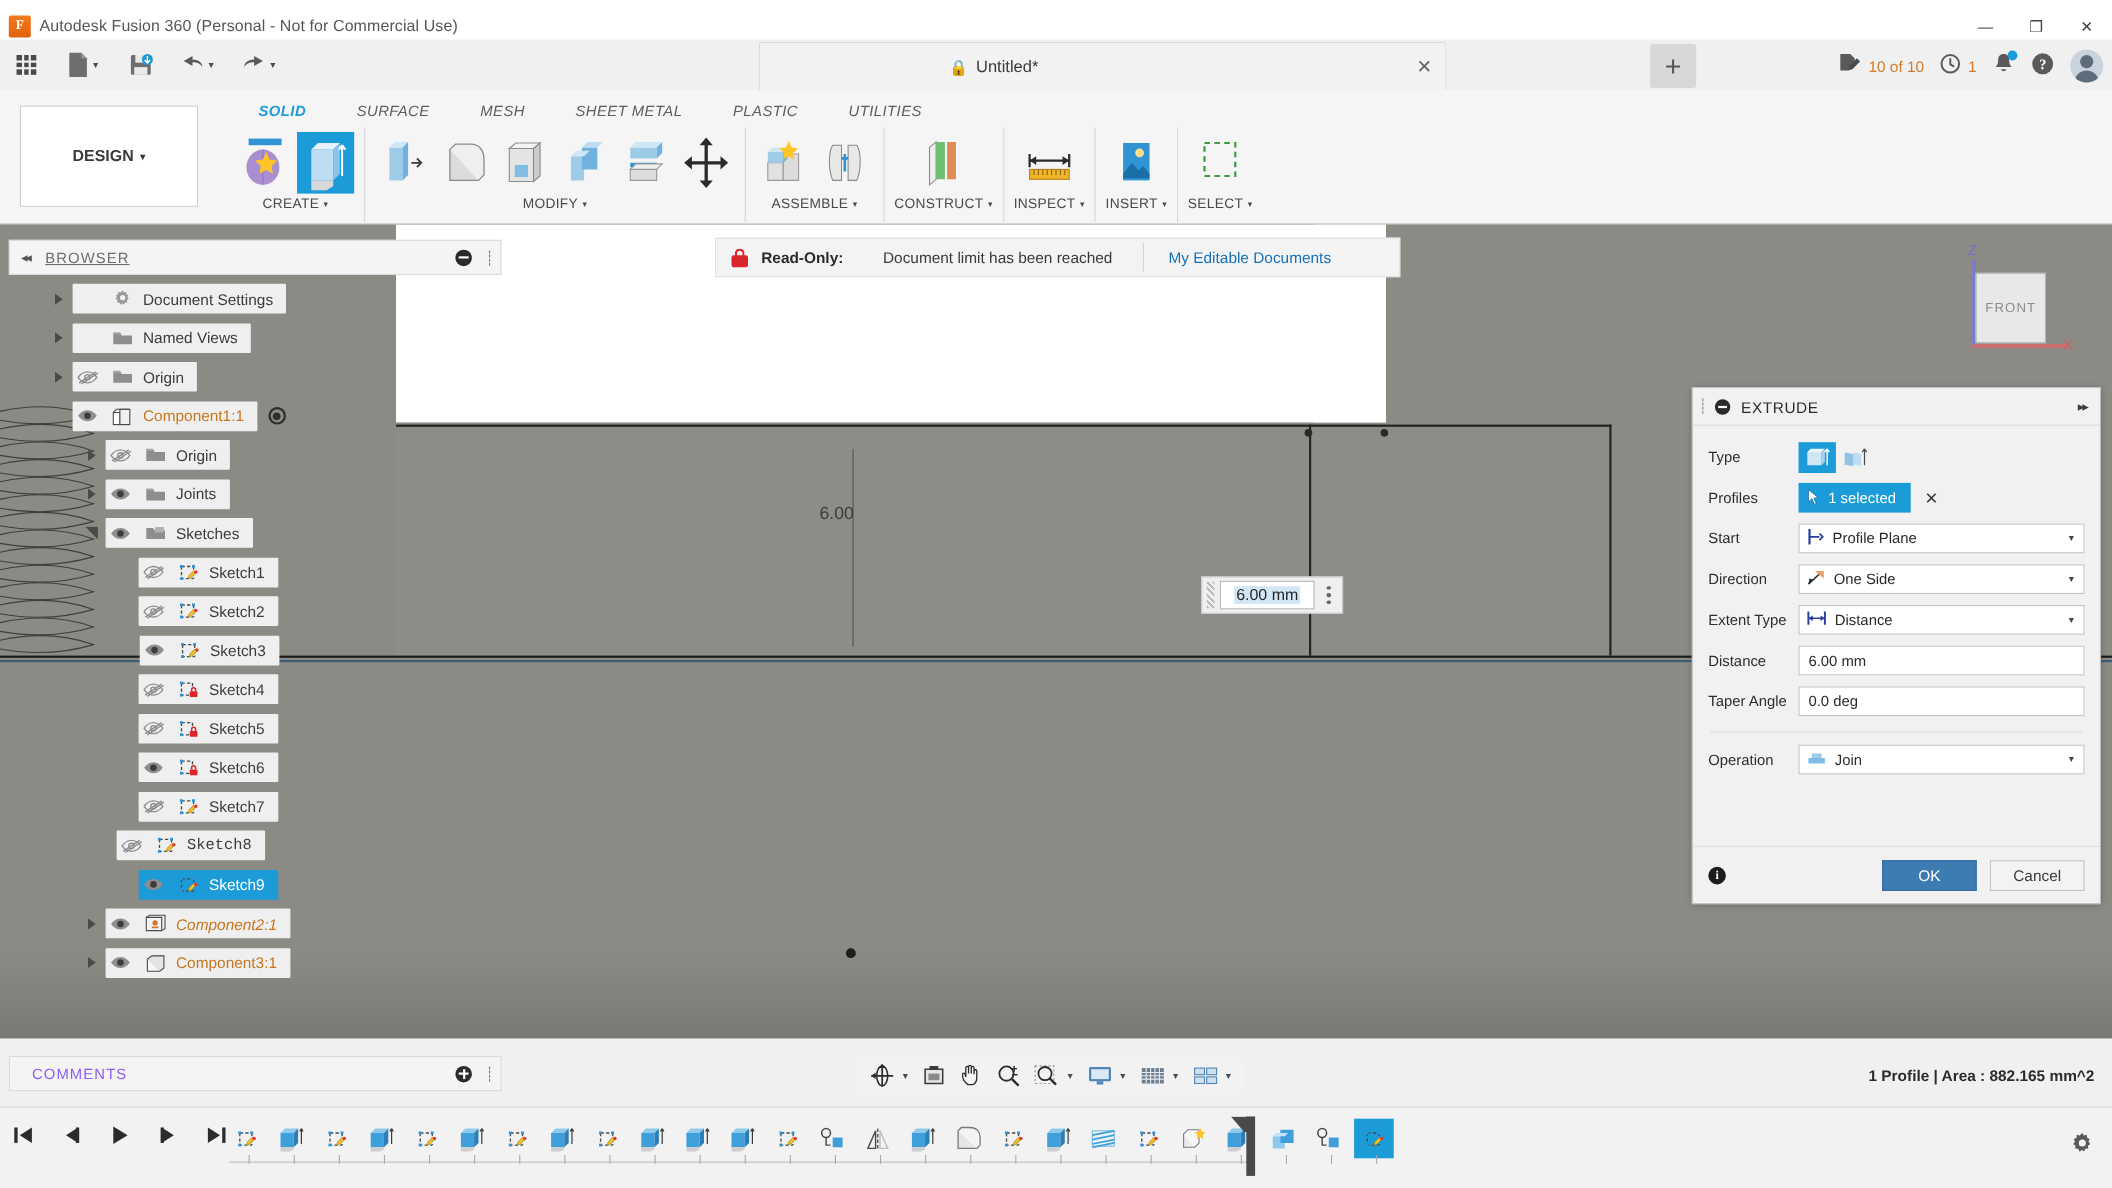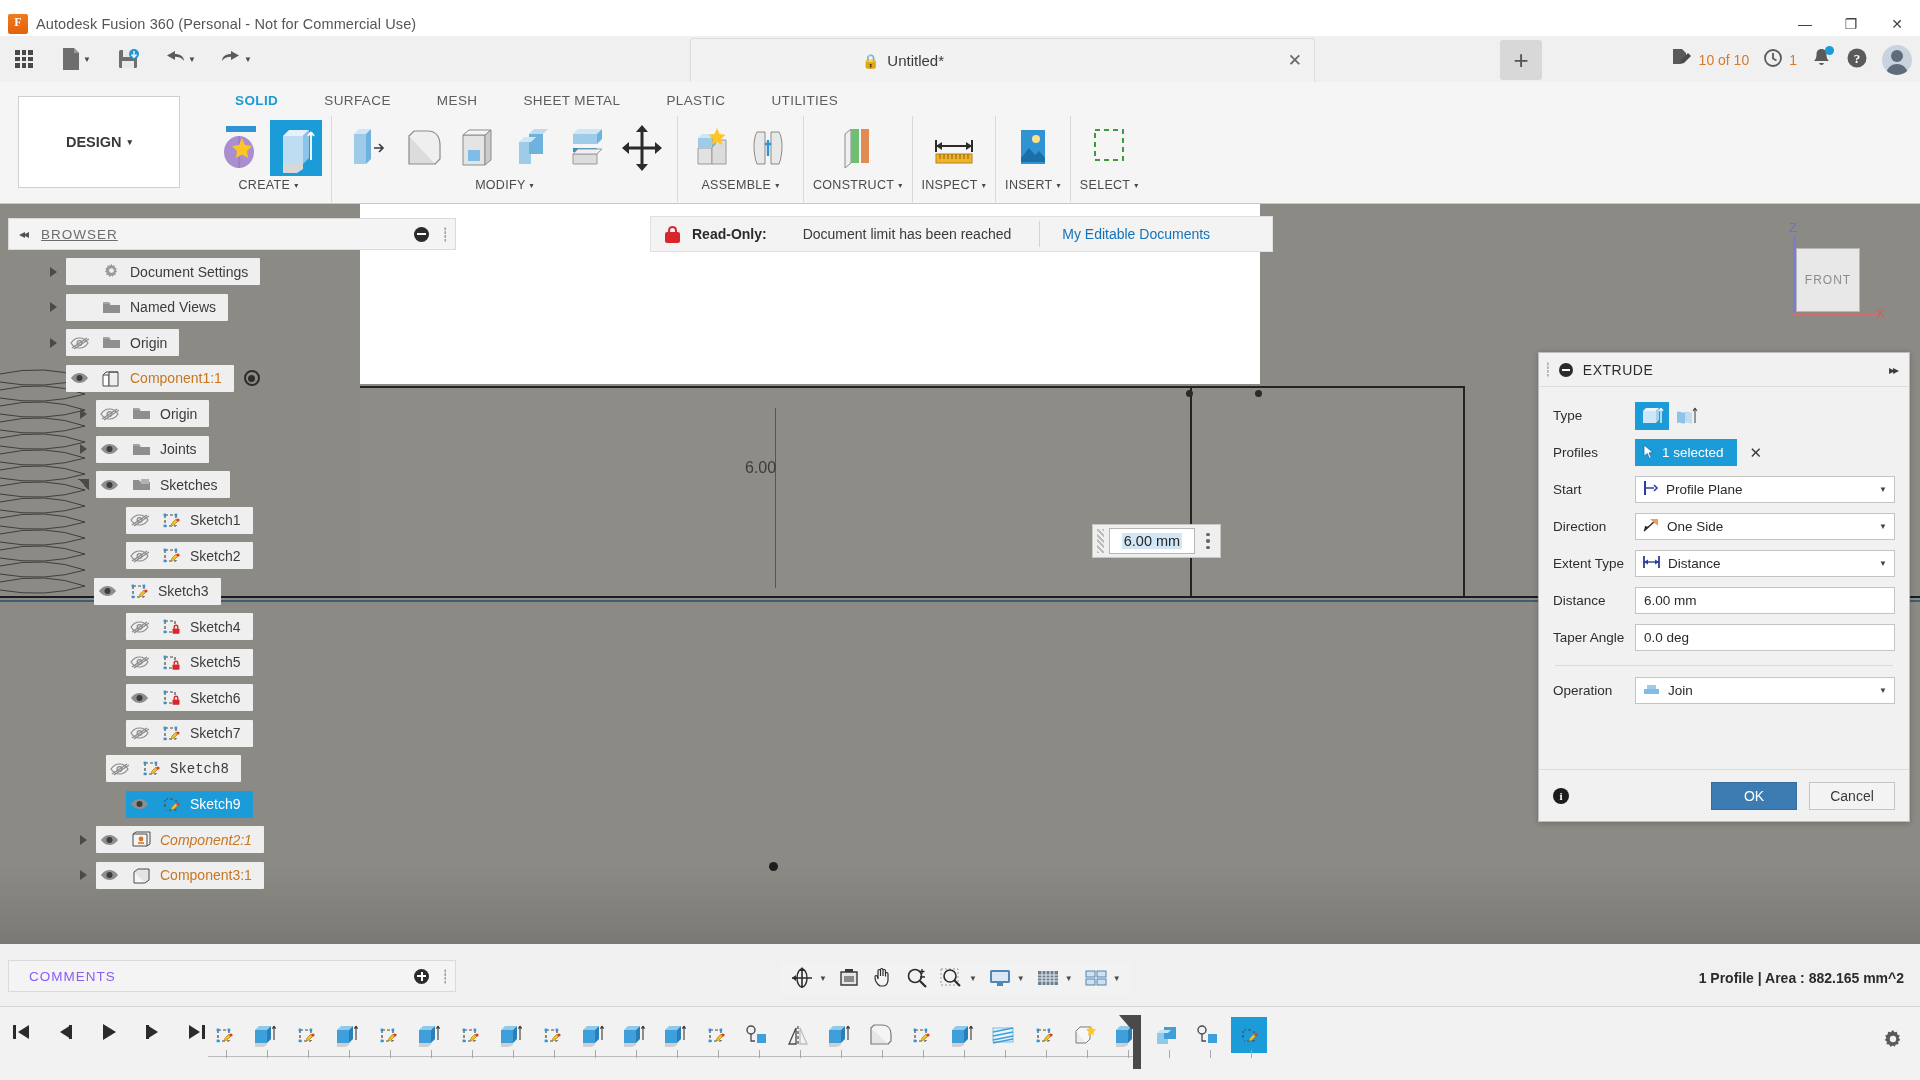--- a/index.html
+++ b/index.html
@@ -108,21 +108,21 @@
     background: #ffffff; border: 1px solid #cfcfcf;
     display: flex; align-items: center; justify-content: center; gap: 6px;
     font-size: 14.5px; color: #3a3a3a; font-weight: bold;
   }
   .tabrow {
     position: absolute; left: 212px; top: 5px; height: 28px;
     display: flex; align-items: center; gap: 0px;
   }
   .rib-tab {
     padding: 0 23px; font-size: 13.5px; color: #5d5d5d;
-    letter-spacing: 0.4px; line-height: 28px;
+    letter-spacing: 0.4px; line-height: 28px; font-style: italic;
   }
   .rib-tab.active { color: #1b9bd8; font-weight: bold; }
   .panels {
     position: absolute; left: 206px; top: 34px; height: 86px;
     display: flex; align-items: stretch;
   }
   .panel {
     display: flex; flex-direction: column; align-items: center;
     border-right: 1px solid #d8d8d8; padding: 0 9px;
   }
@@ -947,21 +947,21 @@
               <rect x="1.6" y="1.6" width="2.6" height="2.6" fill="#2f93d4"></rect>
               <rect x="12.6" y="1.6" width="2.6" height="2.6" fill="#2f93d4"></rect>
               <rect x="1.6" y="12.6" width="2.6" height="2.6" fill="#2f93d4"></rect>
               <path d="M9 14l1-3 4-4 2 2-4 4z" fill="#f3c02a" stroke="#a9871d" stroke-width="0.7"></path>
               <circle cx="16" cy="8" r="1.6" fill="#e03a2f"></circle>
             </svg>
           </div>
           <span class="label">Sketch2</span>
         </div>
       </div>
-      <div class="node" style="padding-left: 68px;">
+      <div class="node" style="padding-left: 101px;">
         <div class="tw"></div>
         <div class="nodebody">
           <div class="eye">
             <svg width="19" height="14" viewBox="0 0 19 14">
               <path d="M1 7s3.2-5 8.5-5S18 7 18 7s-3.2 5-8.5 5S1 7 1 7z" fill="#8e8e8e"></path>
               <circle cx="9.5" cy="7" r="3" fill="#3c3c3c"></circle>
             </svg>
           </div>
           <div class="ico">
             <svg width="19" height="17" viewBox="0 0 19 17">

